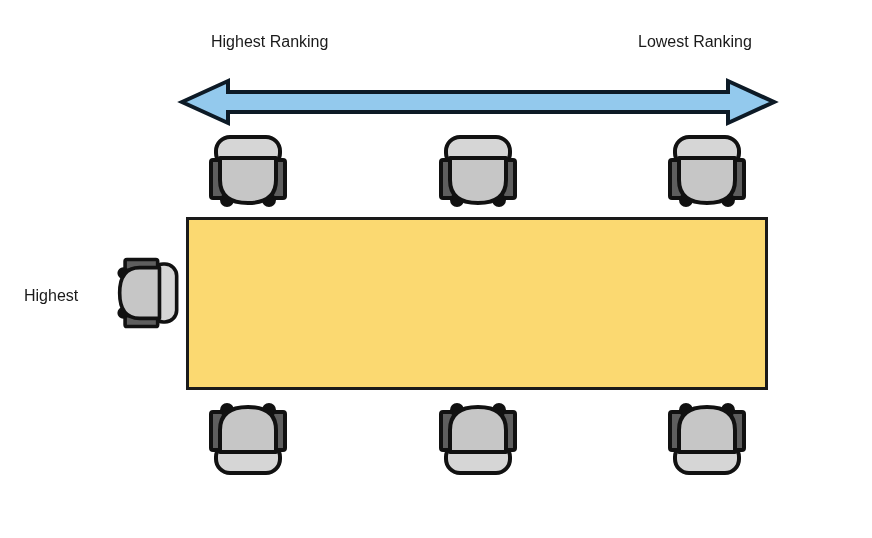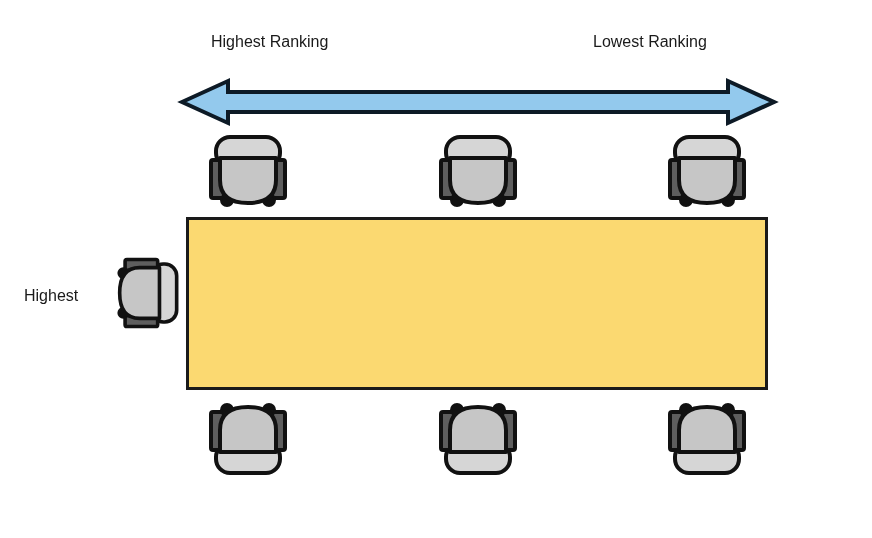--- a/index.html
+++ b/index.html
@@ -21,21 +21,21 @@
   }
   .label {
     position: absolute;
     font-size: 16px;
     line-height: 1;
     color: #1a1a1a;
     white-space: nowrap;
     font-family: "Liberation Sans", sans-serif;
   }
   #label-highest { left: 211px; top: 34px; }
-  #label-lowest  { left: 593px; top: 34px; }
+  #label-lowest  { left: 638px; top: 34px; }
   #label-chairman { left: 24px;  top: 288px; }
 
   #rank-arrow {
     position: absolute;
     left: 178px;
     top: 76px;
     width: 600px;
     height: 52px;
   }
   #meeting-table {

